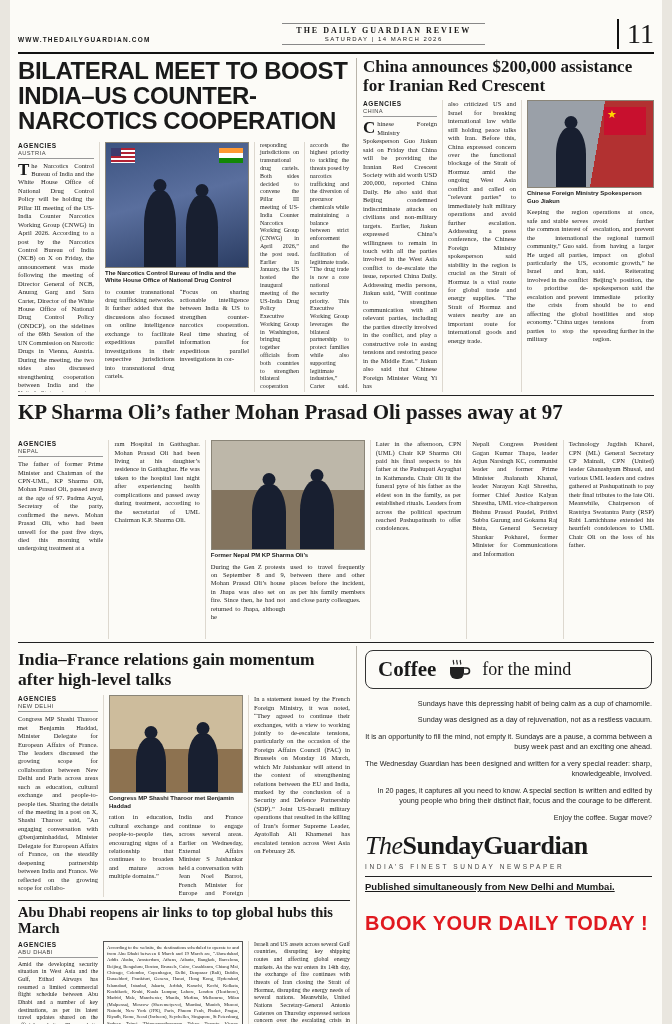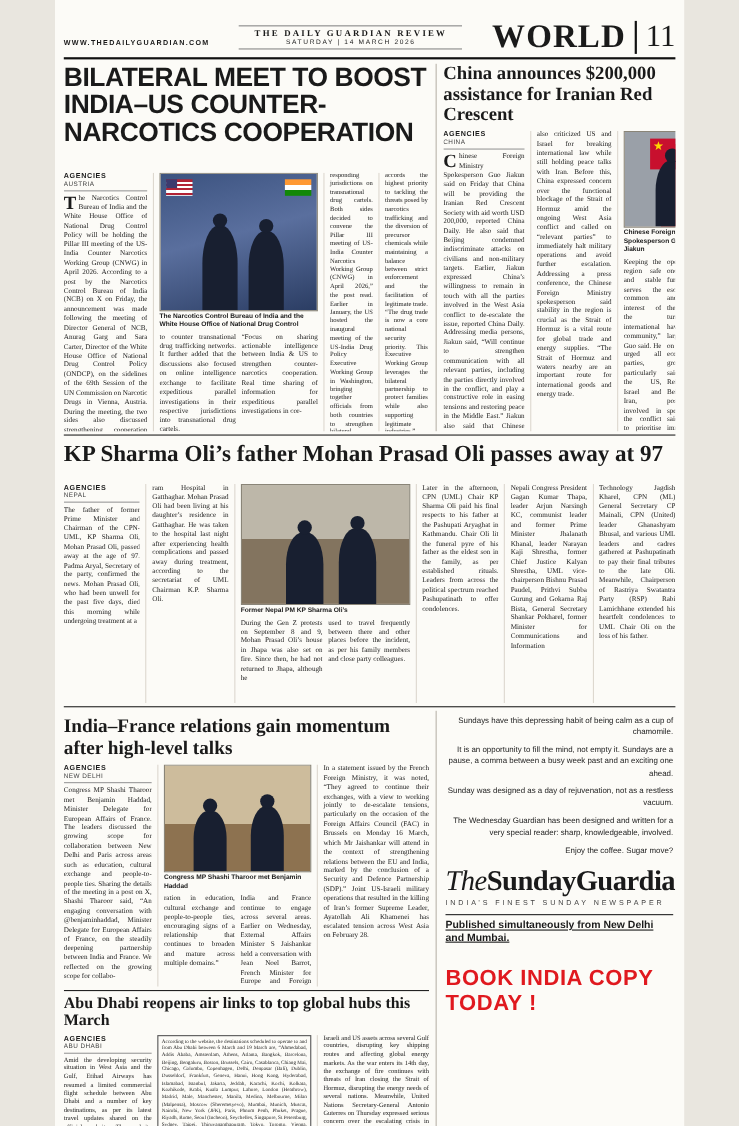--- a/index.html
+++ b/index.html
@@ -1,18 +1,18 @@
 <!DOCTYPE html>
 <html lang="en"><head>
 <meta charset="utf-8">
 <style>
   * { margin:0; padding:0; box-sizing:border-box; }
   html,body { background:#e9e6df; }
   .page {
-    width:572px; height:1024px; margin:0 auto; background:#fcfbf7;
+    width:652px; height:1024px; margin:0 auto; background:#fcfbf7;
     padding:6px 8px; overflow:hidden; color:#1a1a1a;
     font-family:"Liberation Serif", serif; position:relative;
   }
   
   header { display:flex; justify-content:space-between; align-items:flex-end;
     border-bottom:2px solid #111; padding-bottom:3px; height:48px; }
   .site { font:bold 6.5px "Liberation Sans",sans-serif; letter-spacing:1.2px; padding-bottom:6px; }
   .masthead-center { text-align:center; border-top:1px solid #888; border-bottom:1px solid #888;
     padding:2px 14px; margin-bottom:4px; }
   .masthead-center .l1 { font:bold 8px "Liberation Serif",serif; letter-spacing:2px; }
@@ -35,21 +35,21 @@
   .photo { width:100%; border:1px solid #8a8578; position:relative; overflow:hidden; }
   .caption { font:bold 6px/1.25 "Liberation Sans",sans-serif; margin:2px 0 3px; }
   .minis { display:flex; gap:5px; overflow:hidden; }
   .minis .body { flex:1; }
   .fig { position:absolute; bottom:0; background:#181f30; border-radius:45% 45% 0 0; }
   .fig::before { content:""; position:absolute; top:-11px; left:50%; transform:translateX(-50%);
     width:13px; height:13px; border-radius:50%; background:inherit; }
   
   .top-zone { display:flex; gap:6px; height:338px; padding-top:4px; }
   .art-bilateral { width:332px; overflow:hidden; }
-  .art-bilateral h1 { font:bold 24px/1.05 "Liberation Sans",sans-serif; letter-spacing:-.4px; margin-bottom:23px; }
+  .art-bilateral h1 { font:bold 24px/1.05 "Liberation Sans",sans-serif; letter-spacing:-.4px; margin-bottom:8px; }
   .art-bilateral .cols { height:276px; }
   .b-c1 { width:76px; flex:none; }
   .b-photo { width:150px; flex:none; }
   .b-photo .photo { height:126px; }
   .b-cn { width:45px; flex:none; font-size:6px; }
   .p-bilateral { background:linear-gradient(165deg,#3c5380 0%,#5a6f9e 45%,#2b3d63 100%); }
   .flag-us { position:absolute; left:5px; top:5px; width:24px; height:15px;
     background:repeating-linear-gradient(#b22234 0 2px,#fff 2px 4px); }
   .flag-us::before { content:""; position:absolute; left:0; top:0; width:10px; height:8px; background:#3c3b6e; }
   .flag-in { position:absolute; right:5px; top:5px; width:24px; height:15px;
@@ -109,21 +109,20 @@
 
 <div class="page">
 
   <header>
     <div class="site">WWW.THEDAILYGUARDIAN.COM</div>
     <div class="masthead-center">
       <div class="l1">THE DAILY GUARDIAN REVIEW</div>
       <div class="l2">SATURDAY | 14 MARCH 2026</div>
     </div>
     <div class="world-block">
-      <span class="world">WORLD</span>
       <span class="vbar"></span>
       <span class="pagenum">11</span>
     </div>
   </header>
 
   <div class="top-zone">
 
     <section class="art-bilateral">
       <h1>BILATERAL MEET TO BOOST INDIA–US COUNTER-NARCOTICS COOPERATION</h1>
       <div class="cols">
@@ -256,30 +255,40 @@
           </div>
           <div class="a-box">According to the website, the destinations scheduled to operate to and from Abu Dhabi between 6 March and 19 March are, “Ahmedabad, Addis Ababa, Amsterdam, Athens, Atlanta, Bangkok, Barcelona, Beijing, Bengaluru, Boston, Brussels, Cairo, Casablanca, Chiang Mai, Chicago, Colombo, Copenhagen, Delhi, Denpasar (Bali), Dublin, Dusseldorf, Frankfurt, Geneva, Hanoi, Hong Kong, Hyderabad, Islamabad, Istanbul, Jakarta, Jeddah, Karachi, Kochi, Kolkata, Kozhikode, Krabi, Kuala Lumpur, Lahore, London (Heathrow), Madrid, Male, Manchester, Manila, Medina, Melbourne, Milan (Malpensa), Moscow (Sheremetyevo), Mumbai, Munich, Muscat, Nairobi, New York (JFK), Paris, Phnom Penh, Phuket, Prague, Riyadh, Rome, Seoul (Incheon), Seychelles, Singapore, St Petersburg, Sydney, Taipei, Thiruvananthapuram, Tokyo, Toronto, Vienna, Warsaw, Washington and Zurich.”</div>
           <div class="col a-c3 body">Israeli and US assets across several Gulf countries, disrupting key shipping routes and affecting global energy markets. As the war enters its 14th day, the exchange of fire continues with threats of Iran closing the Strait of Hormuz, disrupting the energy needs of several nations. Meanwhile, United Nations Secretary-General Antonio Guterres on Thursday expressed serious concern over the escalating crisis in West Asia, warning that the situation poses a major threat to global peace and security. In a post on X, Guterres said the unfolding conflict has caused immense suffering for civilians and urged all sides to move towards de-escalation and dialogue. Calling for an immediate end to hostilities, the UN chief emphasised that diplomacy remains the only viable path forward.</div>
         </div>
       </section>
     </div>
 
     <div class="vrule"></div>
 
     <aside class="promo">
+      <div class="coffee-box">
+        <span class="coffee-word">Coffee</span>
+        <svg class="cup-icon" width="26" height="24" viewBox="0 0 26 24">
+          <path d="M4 9 h14 v6 a6 6 0 0 1 -6 6 h-2 a6 6 0 0 1 -6 -6 z" fill="#222"></path>
+          <path d="M18 10 h2.5 a3 3 0 0 1 0 6 h-2.5" fill="none" stroke="#222" stroke-width="1.6"></path>
+          <path d="M7.5 2 c-1.2 2 1.2 2.5 0 4.5 M11 2 c-1.2 2 1.2 2.5 0 4.5 M14.5 2 c-1.2 2 1.2 2.5 0 4.5" fill="none" stroke="#222" stroke-width="1.2"></path>
+        </svg>
+        <span class="coffee-rest">for the mind</span>
+      </div>
 
       <p class="promo-p">Sundays have this depressing habit of being calm as a cup of chamomile.</p>
+      <p class="promo-p">Sunday was designed as a day of rejuvenation, not as a restless vacuum.</p>
       <p class="promo-p">It is an opportunity to fill the mind, not empty it. Sundays are a pause, a comma between a busy week past and an exciting one ahead.</p>
-      <p class="promo-p">Sunday was designed as a day of rejuvenation, not as a restless vacuum.</p>
       <p class="promo-p">The Wednesday Guardian has been designed and written for a very special reader: sharp, knowledgeable, involved.</p>
+      <p class="promo-p">In 20 pages, it captures all you need to know. A special section is written and edited by young people who bring their distinct flair, focus and the courage to be different.</p>
       <p class="promo-p">Enjoy the coffee. Sugar move?</p>
 
       <div class="tsg">
         <div class="tsg-masthead"><span class="tsg-the">The</span><span>SundayGuardian</span></div>
         <div class="tsg-tagline">INDIA’S FINEST SUNDAY NEWSPAPER</div>
         <div class="published">Published simultaneously from New Delhi and Mumbai.</div>
       </div>
 
-      <div class="cta">BOOK INDIA COPY TODAY !</div>
+      <div class="cta">BOOK YOUR DAILY TODAY !</div>
     </aside>
   </div>
 
 </div>
 
 </body></html>

